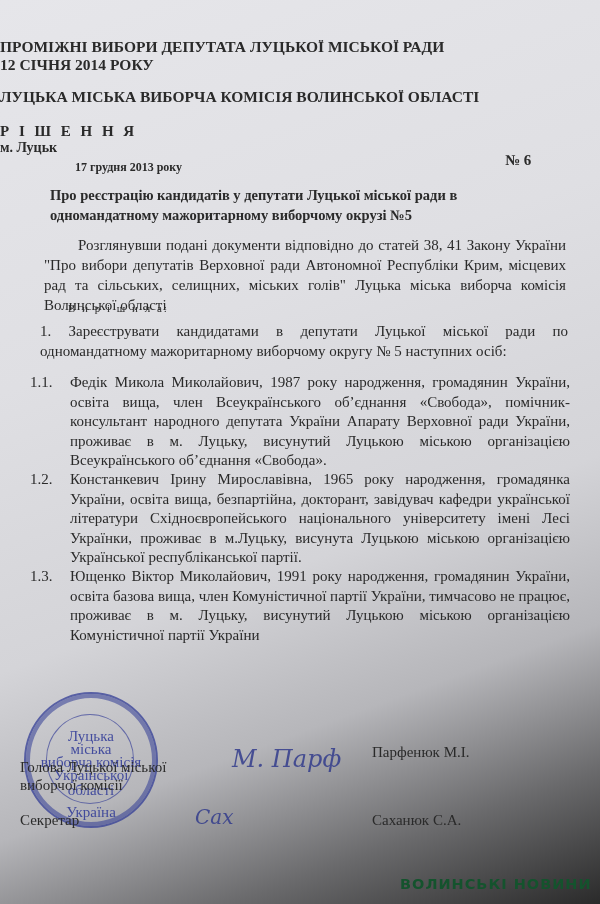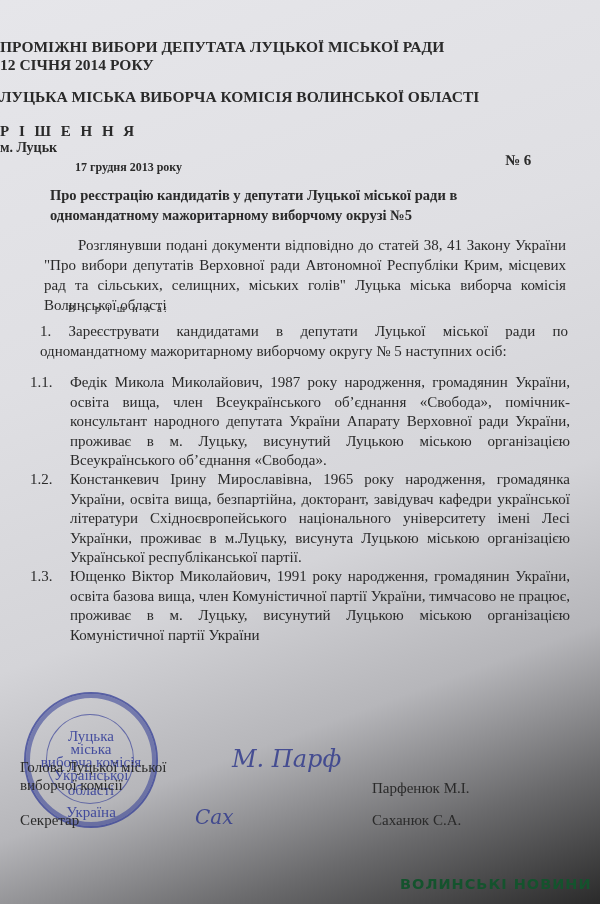--- a/index.html
+++ b/index.html
@@ -80,20 +80,20 @@
     <div class="txt" style="top:75px">Української</div>
     <div class="txt" style="top:90px">області</div>
     <div class="txt" style="top:112px">Україна</div>
   </div>
 
   <div class="sig-label" style="top:758px">
     <div>Голова Луцької міської</div>
     <div>виборчої комісії</div>
   </div>
   <div class="signature" style="left:232px; top:745px; font-size:24px;">М. Парф</div>
-  <div class="sig-name" style="top:780px">Парфенюк М.І.</div>
+  <div class="sig-name" style="top:744px">Парфенюк М.І.</div>
 
   <div class="sig-label" style="top:811px">Секретар</div>
   <div class="signature" style="left:195px; top:805px; font-size:20px;">Сах</div>
   <div class="sig-name" style="top:812px">Саханюк С.А.</div>
 
   <div class="watermark">ВОЛИНСЬКІ НОВИНИ</div>
 </div>
 
 </body></html>

